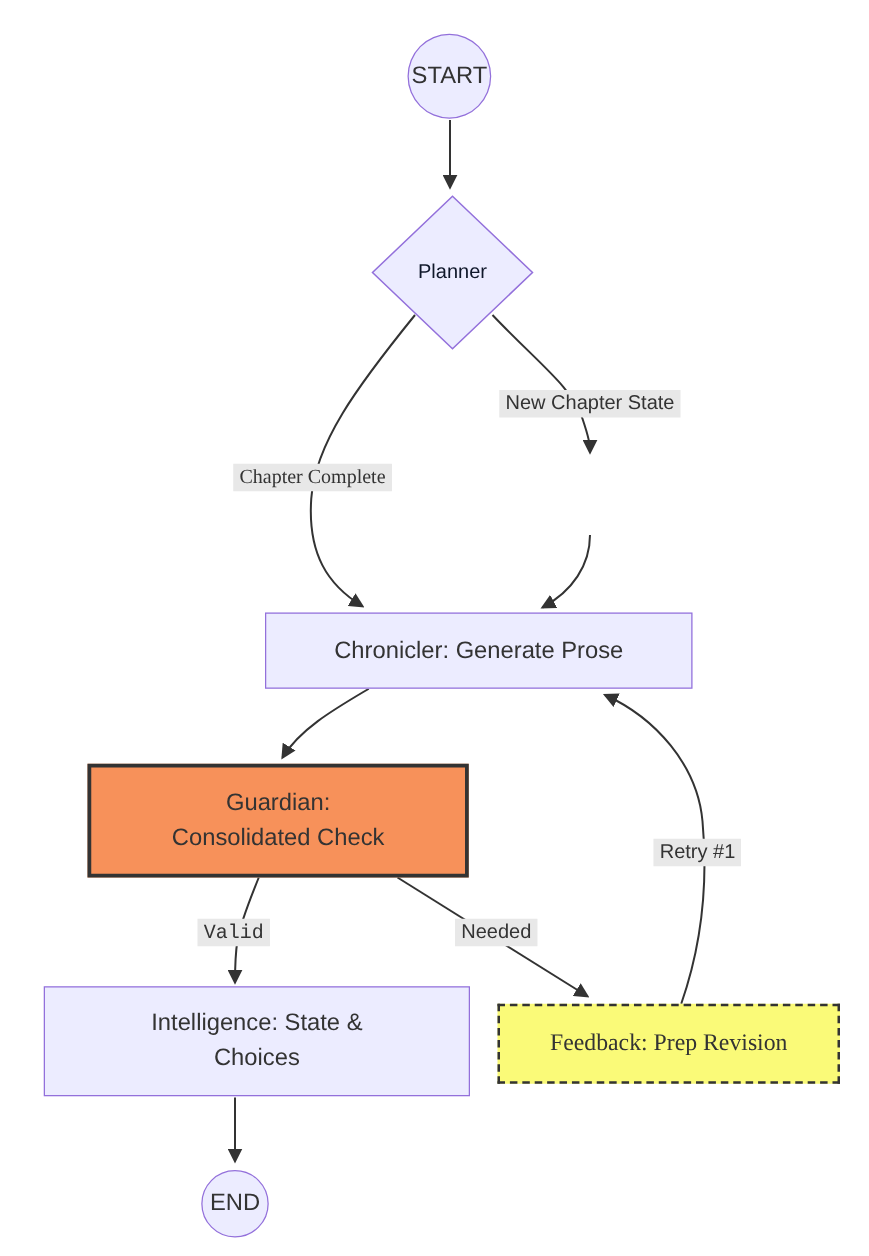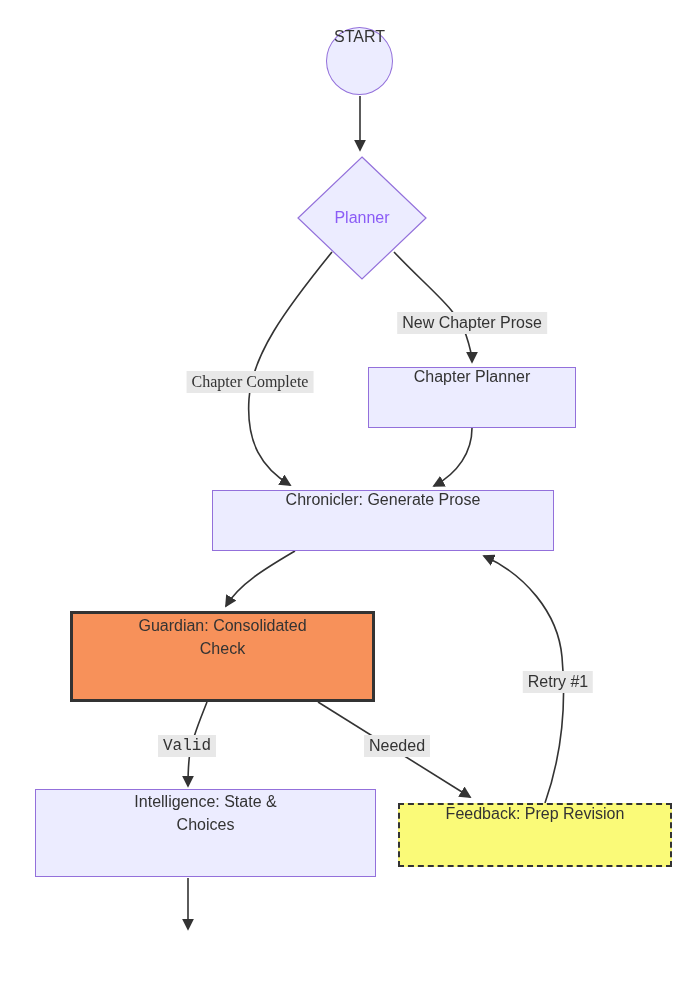--- a/index.html
+++ b/index.html
@@ -21,23 +21,24 @@
     stroke-width:1.6;
   }
   .diamond-shape {
     fill:#ECECFF;
     stroke:#9370DB;
     stroke-width:1.2;
   }
   .node {
     position:absolute;
     display:flex;
+    align-items:center;
     justify-content:center;
     text-align:center;
-    font-size:16px;
+    font-size:19px;
     color:#333333;
     box-sizing:border-box;
   }
   .node-rect {
     background:#ECECFF;
     border:1.2px solid #9370DB;
   }
   .node-circle {
     background:#ECECFF;
     border:1.2px solid #9370DB;
@@ -48,21 +49,21 @@
     border:3px solid #333333;
   }
   .node-feedback {
     background:#FAFA78;
     border:2px dashed #333333;
   }
   .node-label-overlay {
     position:absolute;
     transform:translate(-50%,-50%);
     font-size:16px;
-    color:#8b5cf6;
+    color:#0f172a;
     text-align:center;
     white-space:nowrap;
   }
   .wrap-190 { max-width:190px; line-height:1.45; }
   .wrap-180 { max-width:180px; line-height:1.45; }
   .edge-label {
     position:absolute;
     transform:translate(-50%,-50%);
     background:#E8E8E8;
     padding:2px 5px;
@@ -103,44 +104,44 @@
 
     <polygon class="diamond-shape" points="362,157 426,218 362,279 298,218"></polygon>
   </svg>
 
   <div class="node node-circle" style="left:326px; top:27px; width:67px; height:68px;">
     <span>START</span>
   </div>
 
   <div class="node-label-overlay" style="left:362px; top:218px;">Planner</div>
 
-  <div class="node node-rect" style="left:368px; top:367px; width:208px; height:61px;">
-    <span>Chapter Planner</span>
-  </div>
 
   <div class="node node-rect" style="left:212px; top:490px; width:342px; height:61px;">
     <span>Chronicler: Generate Prose</span>
   </div>
 
   <div class="node node-guardian" style="left:70px; top:611px; width:305px; height:91px;">
     <span class="wrap-190">Guardian: Consolidated Check</span>
   </div>
 
   <div class="node node-rect" style="left:35px; top:789px; width:341px; height:88px;">
     <span class="wrap-180">Intelligence: State &amp; Choices</span>
   </div>
 
-  <div class="node node-feedback" style="left:398px; top:803px; width:274px; height:64px;">
+  <div class="node node-feedback" style="left:398px; top:803px; width:274px; height:64px;font-family:Liberation Serif, serif;">
     <span>Feedback: Prep Revision</span>
   </div>
 
+  <div class="node node-circle" style="left:161px; top:936px; width:54px; height:54px;">
+    <span>END</span>
+  </div>
 
   <div class="edge-label" style="left:250px; top:382px;font-family:Liberation Serif, serif;">Chapter Complete</div>
 
-  <div class="edge-label" style="left:472px; top:323px;">New Chapter Prose</div>
+  <div class="edge-label" style="left:472px; top:323px;">New Chapter State</div>
 
   <div class="edge-label" style="left:187px; top:746px;font-family:Liberation Mono, monospace;">Valid</div>
 
   <div class="edge-label" style="left:397px; top:746px;">Needed</div>
 
   <div class="edge-label" style="left:558px; top:657px;margin-top:25px;">Retry #1</div>
 
 </div>
 
 </body></html>

